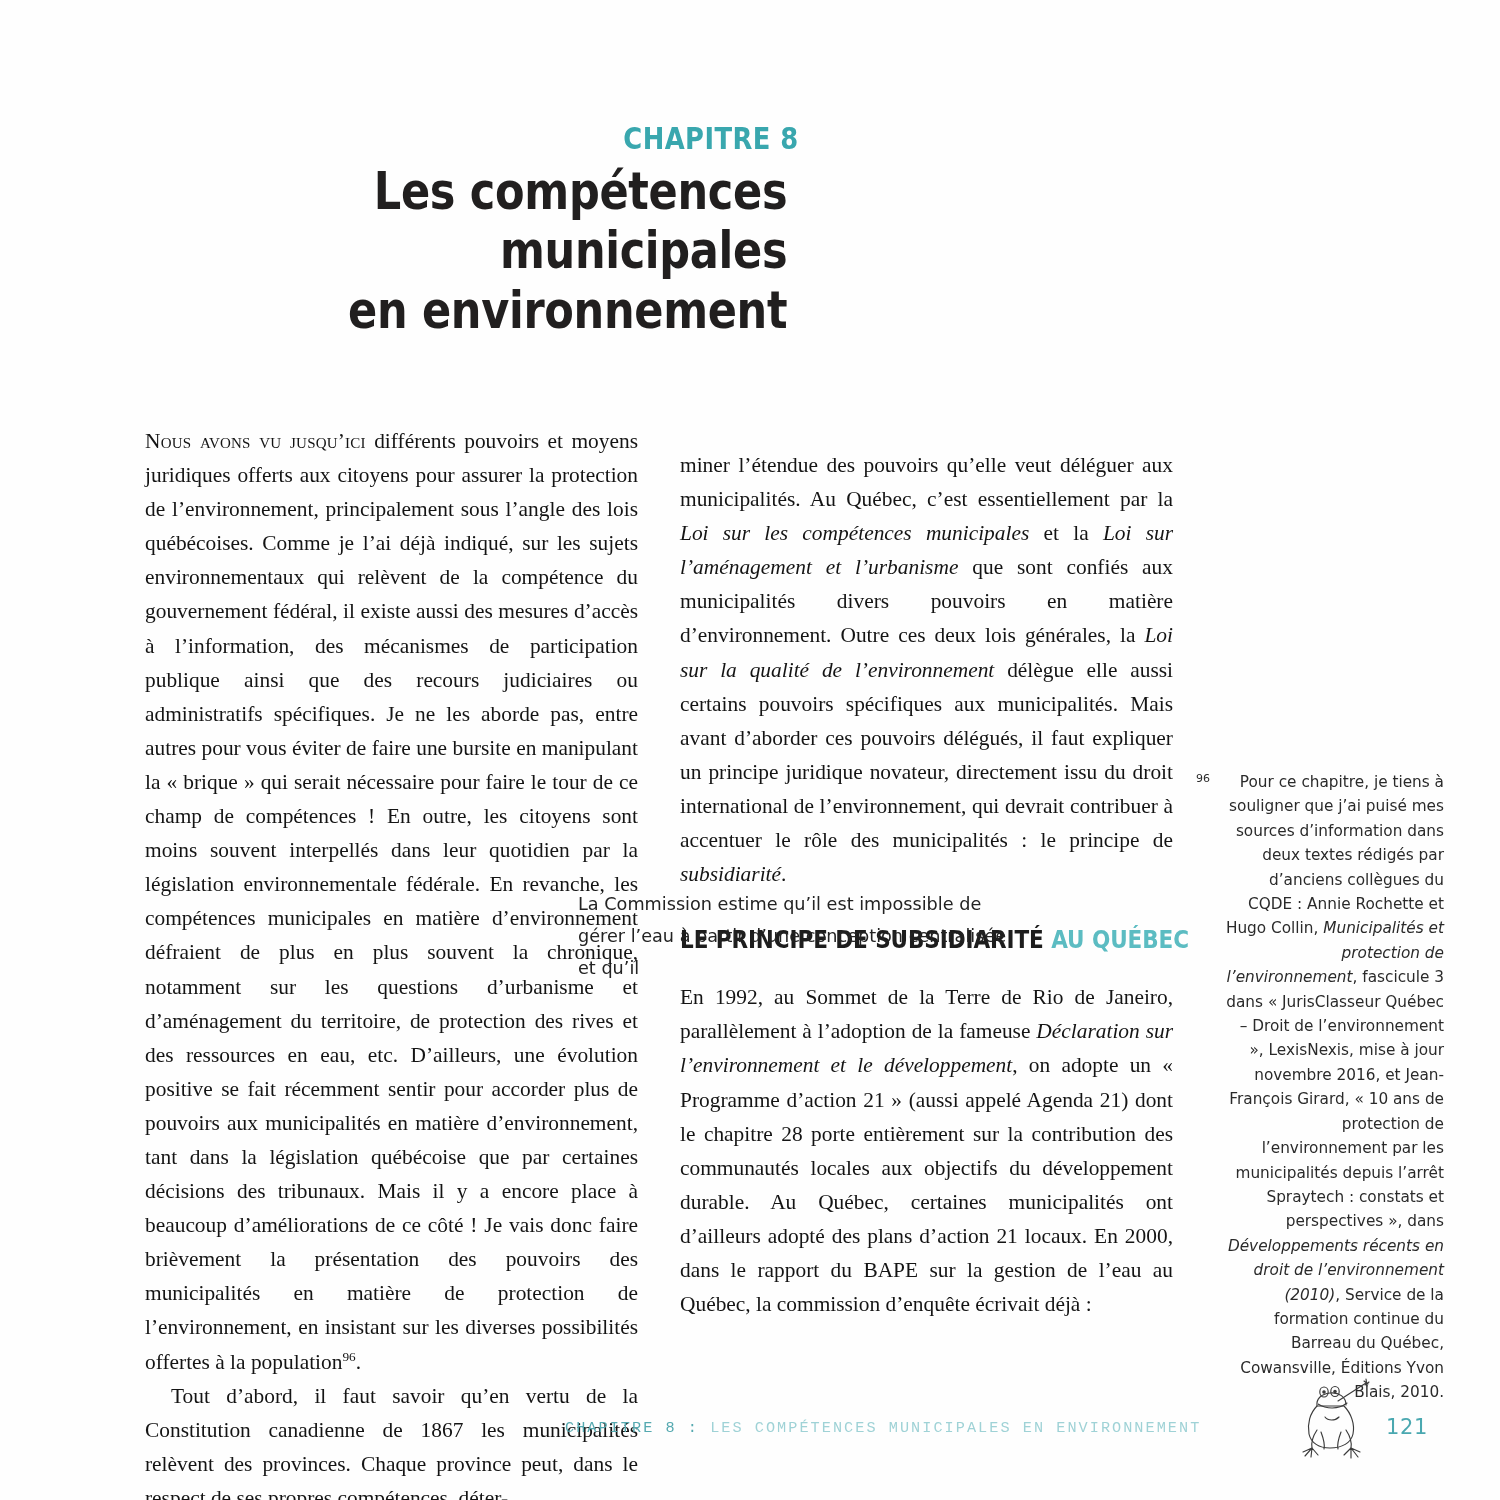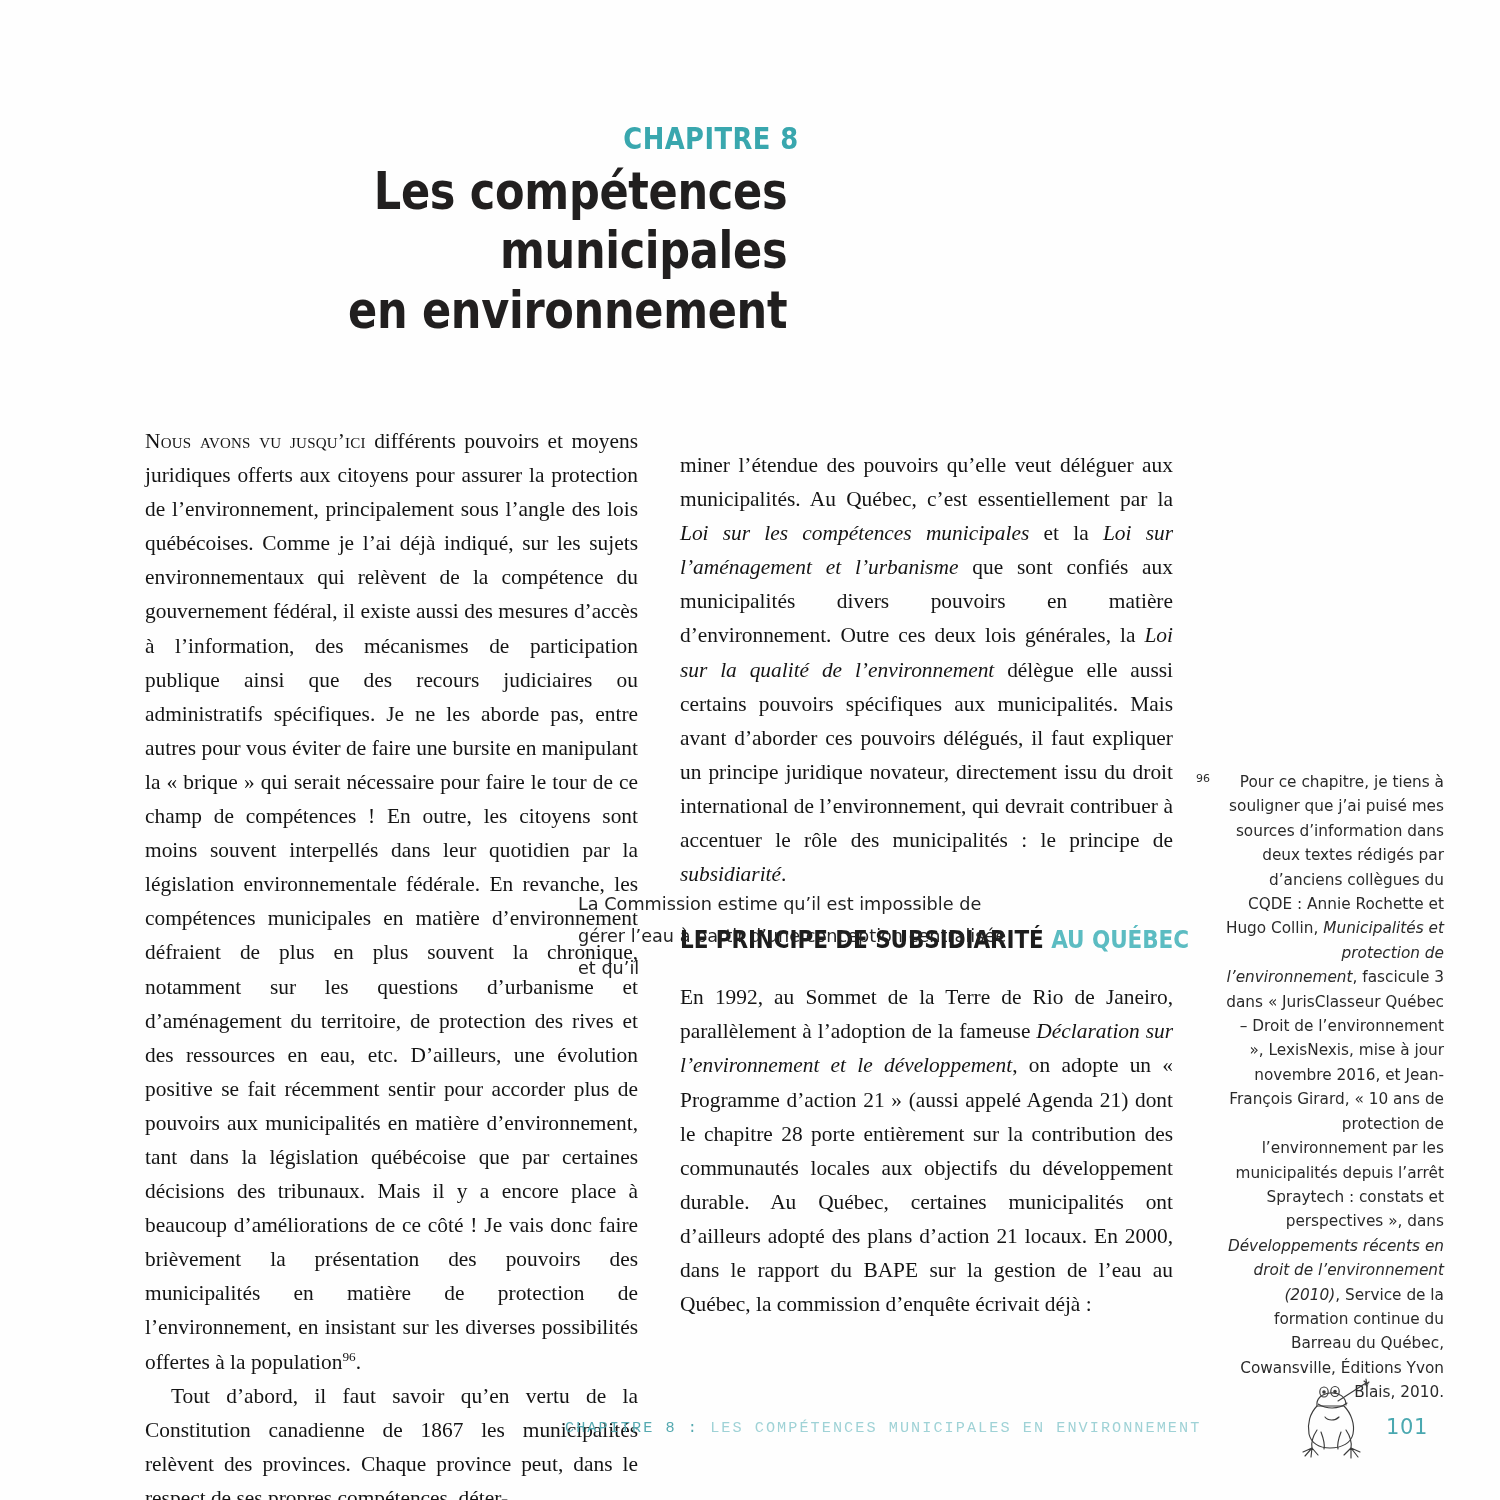--- a/index.html
+++ b/index.html
@@ -215,21 +215,21 @@
 
   <div class="quote-block">La Commission estime qu’il est impossible de gérer l’eau à partir d’une conception centralisée et qu’il</div>
 
   <div class="footnote">
     <span class="fn-num">96</span>
     <span class="fn-text"><span>Pour ce chapitre, je tiens à souligner que j’ai puisé mes sources d’information dans deux textes rédigés par d’anciens collègues du CQDE : Annie Rochette et Hugo Collin, </span><span class="ital">Municipalités et protection de l’environnement</span><span>, fascicule 3 dans « JurisClasseur Québec – Droit de l’environnement », LexisNexis, mise à jour novembre 2016, et Jean-François Girard, « 10 ans de protection de l’environnement par les municipalités depuis l’arrêt Spraytech : constats et perspectives », dans </span><span class="ital">Développements récents en droit de l’environnement (2010)</span><span>, Service de la formation continue du Barreau du Québec, Cowansville, Éditions Yvon Blais, 2010.</span></span>
   </div>
 
   <div class="footer">
     <div class="footer-running"><span class="chap-label">CHAPITRE 8 : </span><span>LES COMPÉTENCES MUNICIPALES EN ENVIRONNEMENT</span></div>
-    <div class="page-number">101</div>
+    <div class="page-number">121</div>
   </div>
 
   <div class="frog">
     <svg viewBox="0 0 80 92" width="80" height="92" fill="none" stroke="#3b3b3b" stroke-width="1.15" stroke-linecap="round" stroke-linejoin="round">
 
       <path d="M23 34 C16 41, 13 52, 15 62 C17 71, 25 76, 36 76 C48 76, 57 71, 59 62 C61 52, 57 41, 50 34 Z"></path>
 
       <path d="M23 34 C22 27, 27 22, 36 21 C45 20, 52 25, 52 33"></path>
 
       <path d="M24 32 C32 37, 44 38, 53 31"></path>

